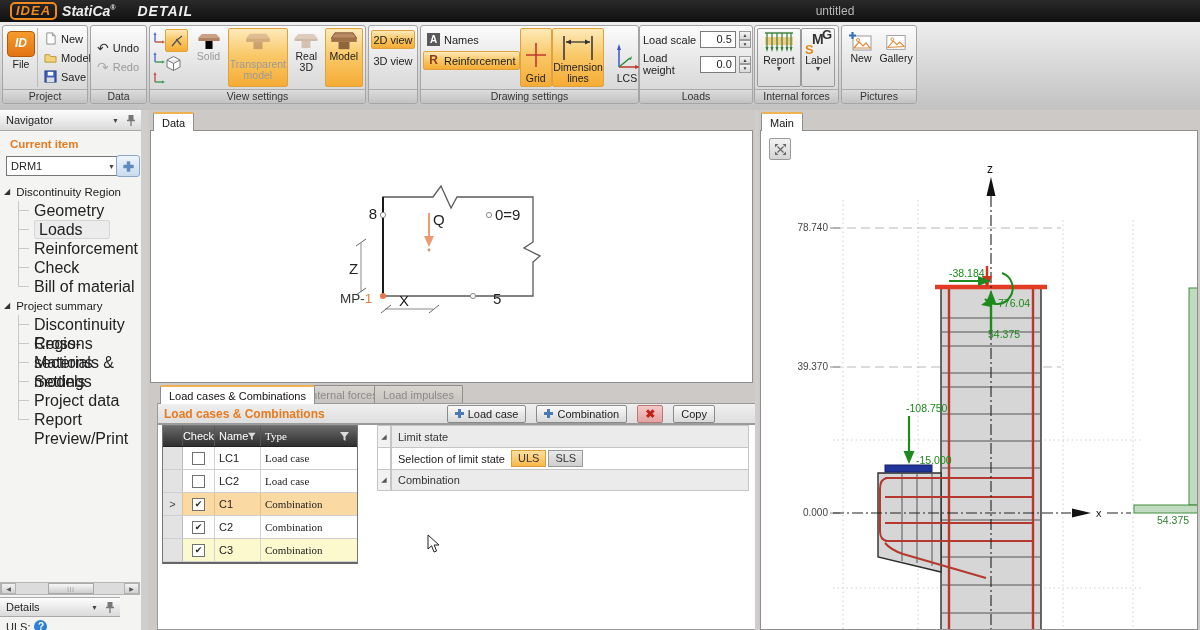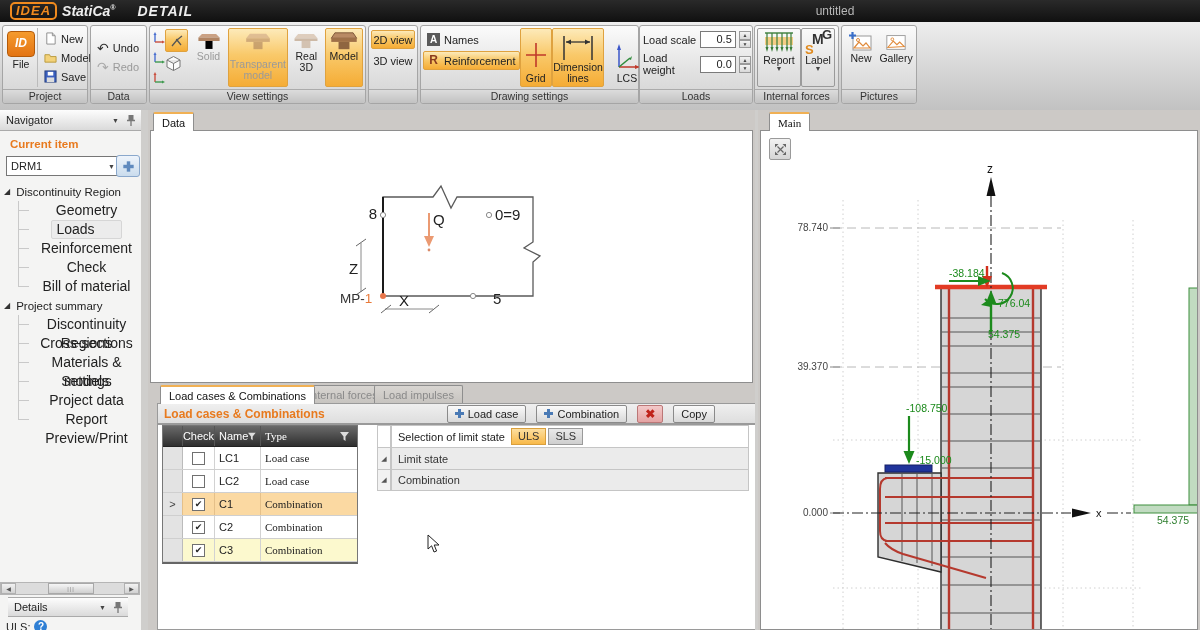--- a/index.html
+++ b/index.html
@@ -32,21 +32,21 @@
   .spinbox{width:30px;height:15px;border:1px solid #7a7a7a;background:#fff;text-align:right;padding:0 3px;line-height:15px;}
   .spinner{display:flex;flex-direction:column;width:13px;height:17px;}
   .spinner div{flex:1;border:1px solid #9a9a9a;background:linear-gradient(#f4f4f4,#d8d8d8);font-size:5px;line-height:6px;text-align:center;color:#444;}
   
   .panel-header{background:linear-gradient(#fdfdfd,#dadada);border-bottom:1px solid #aaa;height:20px;line-height:20px;
                 padding:0 6px;color:#222;display:flex;justify-content:space-between;align-items:center;}
   #nav-panel{left:0;top:110px;width:141px;height:520px;background:#f4f4f3;border-right:1px solid #9e9e9e;}
   .orange-bold{color:#e87a1e;font-weight:bold;font-size:11.5px;}
   .combo{border:1px solid #767676;background:#fff;height:18px;display:flex;align-items:center;justify-content:space-between;padding:0 4px;}
   .tree-parent{display:flex;gap:6px;align-items:center;height:19px;font-size:11.5px;}
-  .tree-child{height:19px;line-height:19px;padding-left:30px;font-size:14px;position:relative;text-align:center;}
+  .tree-child{height:19px;line-height:19px;padding-left:30px;font-size:16px;position:relative;}
   .tree-child:before{content:"";position:absolute;left:14px;top:9px;width:11px;border-top:1px solid #c9c9c9;}
   .tree-vline{position:absolute;left:14px;width:1px;background:#c9c9c9;}
   .tree-sel{background:#ececec;border:1px solid #d6d6d6;border-radius:2px;}
   .expander{font-size:8px;color:#333;}
   
   .hscroll{display:flex;height:13px;background:#dcdcdc;border:1px solid #b5b5b5;box-sizing:border-box;align-items:stretch;}
   .hscroll .btn{width:13px;background:linear-gradient(#f2f2f2,#d2d2d2);border:1px solid #b0b0b0;font-size:6px;line-height:11px;text-align:center;color:#555;}
   .hscroll .track{flex:1;position:relative;}
   .hscroll .thumb{position:absolute;left:30%;width:40%;top:0;bottom:0;background:linear-gradient(#f6f6f6,#cfcfcf);border:1px solid #a8a8a8;
                   display:flex;align-items:center;justify-content:center;font-size:6px;color:#888;letter-spacing:1px;}
@@ -407,21 +407,21 @@
   </div>
 
   <div class="hscroll abs" style="left:0;top:472px;width:140px;">
     <div class="btn">◀</div>
     <div class="track">
         <div class="thumb">|||</div>
       </div>
     <div class="btn">▶</div>
   </div>
 
-  <div class="panel-header abs" style="left:8px;top:487px;width:120px;box-sizing:border-box;border-top:1px solid #aaa;justify-content:space-between;">
+  <div class="panel-header abs" style="left:0;top:487px;width:120px;box-sizing:border-box;border-top:1px solid #aaa;justify-content:space-between;">
     <span>Details</span>
     <span style="display:flex;gap:8px;align-items:center;">
       <span class="caret">▼</span>
       <svg width="8" height="11" viewBox="0 0 8 11">
           <rect x="1.5" y="0" width="5" height="5" fill="#777"></rect>
           <path d="M0 5.5h8M4 5.5V11" stroke="#777" stroke-width="1.3"></path>
         </svg>
     </span>
   </div>
   <div class="abs" style="left:6px;top:510px;display:flex;align-items:center;gap:4px;">
@@ -537,42 +537,42 @@
         <div class="tcell c-check">
             <span class="cb">✔</span>
           </div>
         <div class="tcell c-name">C3</div>
         <div class="tcell c-type">Combination</div>
       </div>
     </div>
 
     <div id="props">
       <div class="prow">
+        <div class="pgut">◢</div>
+        <div class="pmain phead">Limit state</div>
+      </div>
+      <div class="prow">
         <div class="pgut" style="background:#fff;"></div>
         <div class="pmain">
           <span>Selection of limit state</span>
           <span class="toggle on">ULS</span>
           <span class="toggle" style="margin-left:-4px;">SLS</span>
         </div>
       </div>
       <div class="prow">
         <div class="pgut">◢</div>
-        <div class="pmain phead">Limit state</div>
-      </div>
-      <div class="prow">
-        <div class="pgut">◢</div>
         <div class="pmain phead">Combination</div>
       </div>
     </div>
   </div>
 </div>
 <div class="abs divider-v" style="left:755px;top:110px;width:3px;height:520px;"></div>
 
 <div id="right-panel" class="abs">
-  <div class="tab active" style="left:11px;top:2px;font-family:Liberation Serif, serif;">Main</div>
+  <div class="tab active" style="left:3px;top:2px;">Main</div>
   <div class="canvas" style="left:2px;top:20px;width:438px;height:500px;">
     <div class="expand-btn">
       <svg width="13" height="13" viewBox="0 0 13 13">
         <path d="M3.5 3.5l6 6M9.5 3.5l-6 6" stroke="#666" stroke-width="1.2"></path>
         <path d="M1 1l3.5 0L1 4.5zM12 1v3.5L8.5 1zM1 12V8.5L4.5 12zM12 12H8.5L12 8.5z" fill="#666"></path>
       </svg>
     </div>
     <svg width="436" height="498" viewBox="760 131 436 498">
 
       <g stroke="#d0d0d0" stroke-dasharray="1.5 3">

